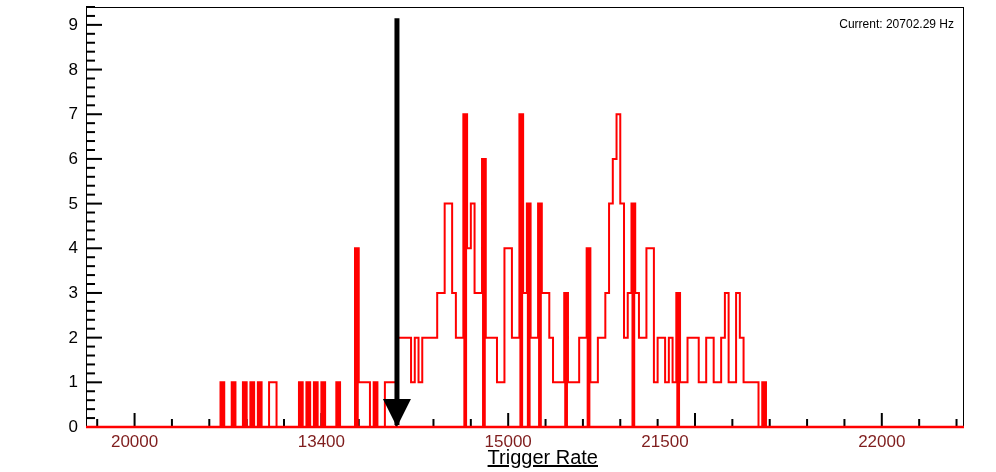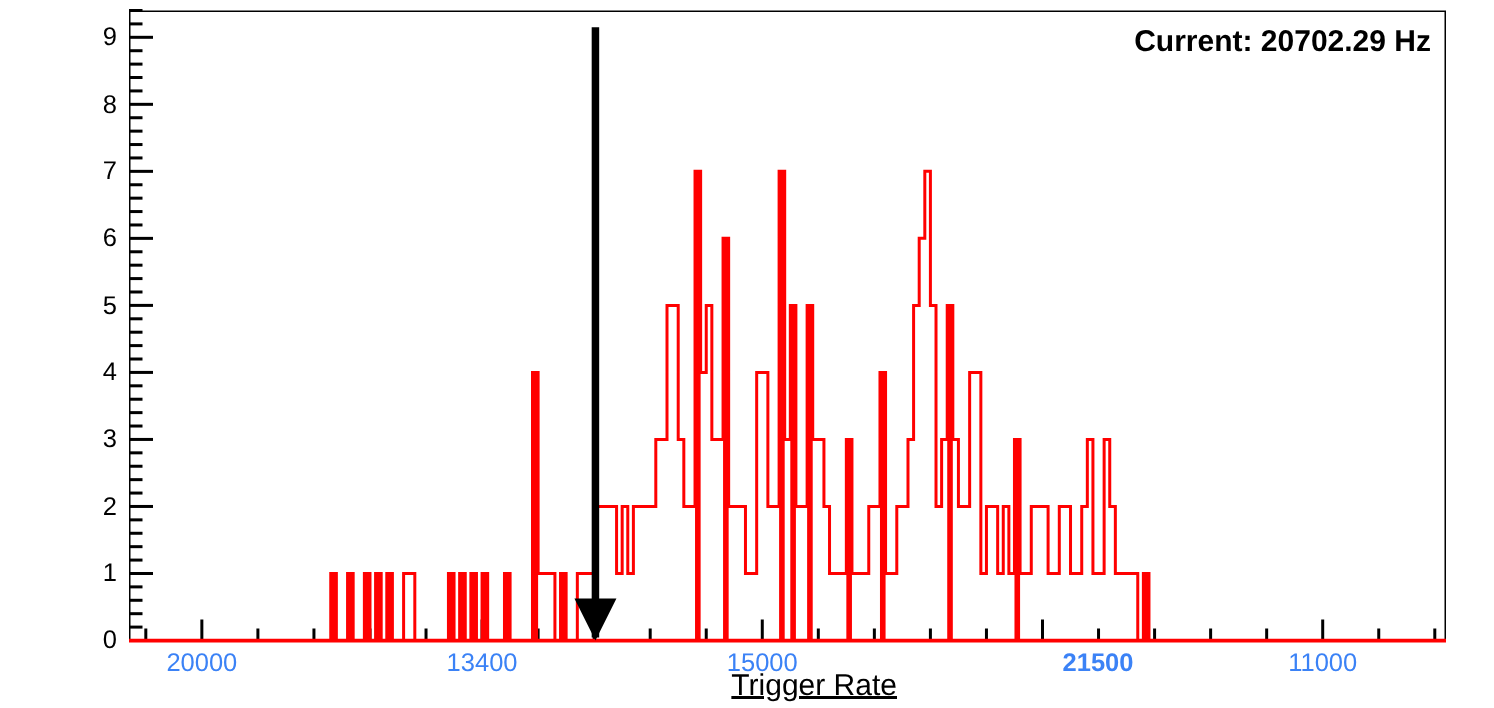--- a/index.html
+++ b/index.html
@@ -12,30 +12,30 @@
     border:1px solid #000;box-sizing:border-box;background:#fff;
   }
   #plot-svg{position:absolute;left:0;top:0;width:996px;height:472px;}
 
   
   .ytick-label{
     position:absolute;font-size:17px;color:#000;text-align:right;
     width:26px;line-height:17px;font-family:"Liberation Sans",sans-serif;
   }
   .xtick-label{
-    position:absolute;font-size:17px;color:#3b82f6;text-align:center;
+    position:absolute;font-size:17px;color:#7f1d1d;text-align:center;
     width:90px;line-height:17px;font-family:"Liberation Sans",sans-serif;
   }
   #xaxis-title{
     position:absolute;left:418px;top:446px;width:180px;text-align:right;
     font-size:20px;color:#000;font-family:"Liberation Sans",sans-serif;text-decoration:underline;
   }
   #current-readout{
     position:absolute;right:42px;top:17px;
-    font-size:20px;font-weight:bold;color:#000;
+    font-size:12px;font-weight:normal;color:#000;
     font-family:"Liberation Sans",sans-serif;white-space:nowrap;
   }
 </style>
 </head>
 <body>
 
 <div id="root">
 
   <div id="frame"></div>
 
@@ -161,21 +161,21 @@
       <div class="ytick-label" style="left: 52px; top: 194.596px;">5</div>
       <div class="ytick-label" style="left: 52px; top: 149.915px;">6</div>
       <div class="ytick-label" style="left: 52px; top: 105.234px;">7</div>
       <div class="ytick-label" style="left: 52px; top: 60.5532px;">8</div>
       <div class="ytick-label" style="left: 52px; top: 15.8723px;">9</div>
     </div>
   <div id="xtick-labels">
       <div class="xtick-label" style="left: 89.5702px; top: 433px;">20000</div>
       <div class="xtick-label" style="left: 276.379px; top: 433px;">13400</div>
       <div class="xtick-label" style="left: 463.187px; top: 433px;">15000</div>
-      <div class="xtick-label" style="left: 687px; top: 433px; font-weight: bold;">21500</div>
-      <div class="xtick-label" style="left: 836.804px; top: 433px;">11000</div>
+      <div class="xtick-label" style="left: 620px; top: 433px;">21500</div>
+      <div class="xtick-label" style="left: 836.804px; top: 433px;">22000</div>
     </div>
 
   <div id="xaxis-title">Trigger Rate</div>
 
   <div id="current-readout">Current: 20702.29 Hz</div>
 
 </div>
 
 </body></html>

